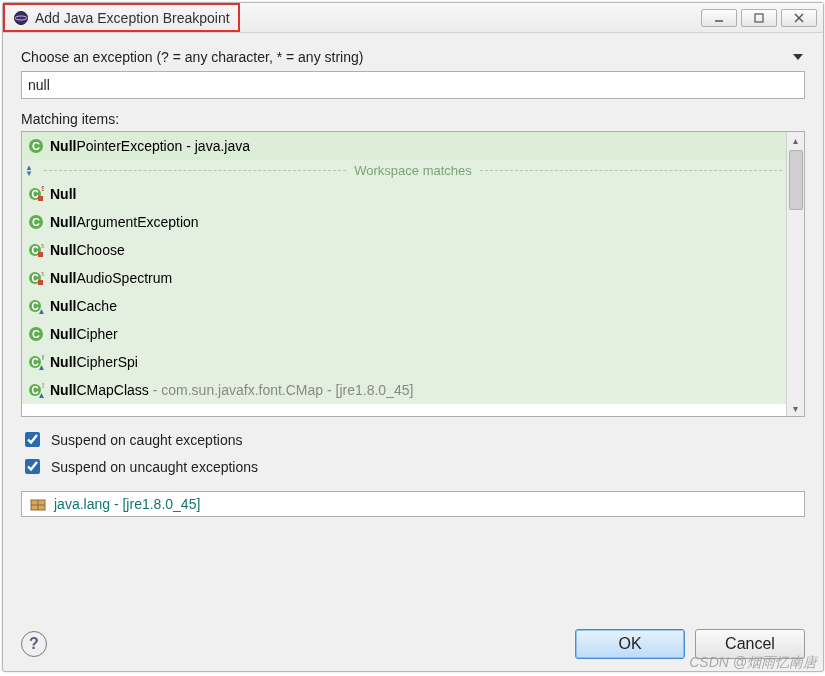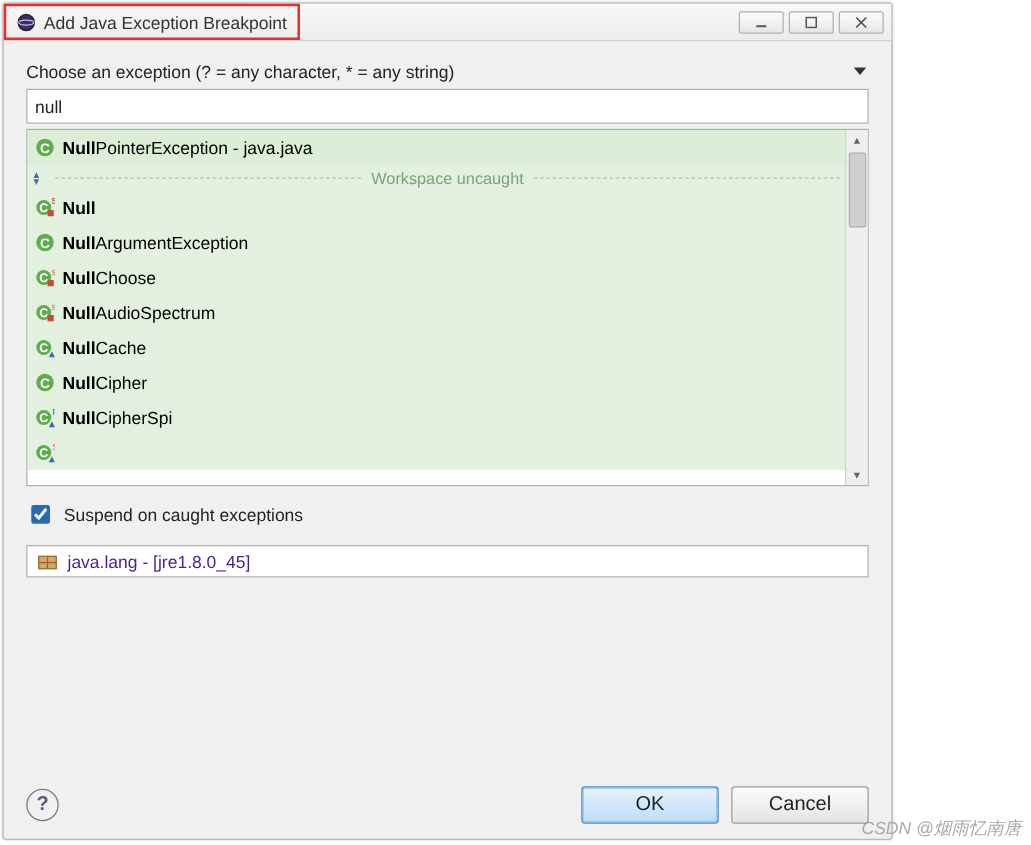--- a/index.html
+++ b/index.html
@@ -1,19 +1,19 @@
 <!DOCTYPE html>
 <html><head>
 <meta charset="utf-8">
 <style>
 * { box-sizing: border-box; font-family: "Segoe UI", Tahoma, sans-serif; }
 body { margin: 0; background: #fff; width: 825px; height: 676px; position: relative; }
 
 .window {
-  width: 712px; height: 670px; margin: 2px;
+  width: 822px; height: 670px; margin: 2px;
   border: 1px solid #b8b8b8; border-radius: 3px;
   background: #f0f0f0;
   display: flex; flex-direction: column;
   box-shadow: 0 0 2px rgba(0,0,0,0.2);
 }
 
 .titlebar {
   height: 30px; display: flex; align-items: center;
   background: linear-gradient(#f8f8f8, #ececec);
   border-bottom: 1px solid #d0d0d0;
@@ -72,21 +72,21 @@
 .ic { width: 16px; height: 16px; flex-shrink: 0; position: relative; }
 .name b { font-weight: bold; }
 .meta { color: #888; }
 
 .chk-row { display:flex; align-items:center; gap:8px; margin-top: 12px; font-size:14px; color:#222; }
 .chk-row input { width:15px; height:15px; accent-color:#2a6ab0; }
 
 .pkg-frame {
   border: 1px solid #b0b0b0; background: #fff;
   margin-top: 14px; padding: 4px 8px;
-  display:flex; align-items:center; gap:8px; font-size:14px; color:#4c1d95;
+  display:flex; align-items:center; gap:8px; font-size:14px; color:#0f766e;
 }
 
 .footer { margin-top: auto; display:flex; align-items:center; padding-top: 18px; }
 .help-btn {
   width: 26px; height: 26px; border: 1.5px solid #7a7a7a; border-radius: 50%;
   display:flex; align-items:center; justify-content:center;
   color:#5a5a7a; font-size:16px; font-weight:bold;
 }
 .btn {
   width: 110px; height: 30px; margin-left: 10px;
@@ -148,36 +148,37 @@
       <span style="flex:1"></span>
       <span>
         <svg class="menu-arrow" viewBox="0 0 14 14">
             <polygon points="2,4 12,4 7,10" fill="#333"></polygon>
           </svg>
       </span>
     </div>
 
     <input class="text-input" value="null" style="">
 
+    <div class="field-label" style="margin-top:12px">Matching items:</div>
 
     <div class="list-frame">
       <div class="list-body">
         <div class="list-row selected">
           <span class="ic">
               <svg viewBox="0 0 16 16">
                 <circle cx="8" cy="8" r="7" fill="#5fae4e"></circle>
                 <text x="8" y="12" font-size="11" text-anchor="middle" fill="#fff" font-weight="bold">C</text>
               </svg>
             </span>
           <span class="name"><b>Null</b><span>PointerException - java.java</span></span>
         </div>
         <div class="sep-row">
           <span class="chev-col">▴<br>▾</span>
           <span class="sep-dashes"></span>
-          <span>Workspace uncaught</span>
+          <span>Workspace matches</span>
           <span class="sep-dashes"></span>
         </div>
         <div class="list-row">
           <span class="ic">
               <svg viewBox="0 0 16 16">
                 <circle cx="7" cy="8" r="6" fill="#5fae4e"></circle>
                 <text x="7" y="11.5" font-size="10" text-anchor="middle" fill="#fff" font-weight="bold">C</text>
                 <rect x="10" y="10" width="5" height="5" fill="#c94a37"></rect>
                 <text x="13.2" y="5" font-size="7" fill="#b54" font-weight="bold">S</text>
               </svg>
@@ -247,33 +248,38 @@
         </div>
         <div class="list-row">
           <span class="ic">
               <svg viewBox="0 0 16 16">
                 <circle cx="7" cy="8" r="6" fill="#5fae4e"></circle>
                 <text x="7" y="11.5" font-size="10" text-anchor="middle" fill="#fff" font-weight="bold">C</text>
                 <polygon points="11,16 16,16 13.5,11" fill="#3a6ab8"></polygon>
                 <text x="14" y="6" font-size="7" fill="#b54">S</text>
               </svg>
             </span>
+          <span class="name"><b>Null</b><span>CMapClass</span><span class="meta"> - com.sun.javafx.font.CMap - [jre1.8.0_45]</span></span>
         </div>
       </div>
       <div class="list-scroll">
         <div class="scroll-arrow">▴</div>
         <div class="scroll-thumb"></div>
         <div style="flex:1"></div>
         <div class="scroll-arrow">▾</div>
       </div>
     </div>
 
     <label class="chk-row">
       <input type="checkbox" checked="" style="">
       <span>Suspend on caught exceptions</span>
+    </label>
+    <label class="chk-row" style="margin-top:6px">
+      <input type="checkbox" checked="" style="">
+      <span>Suspend on uncaught exceptions</span>
     </label>
 
     <div class="pkg-frame">
       <span class="ic">
         <svg viewBox="0 0 16 16">
             <rect x="1" y="4" width="14" height="10" fill="#d8a760" stroke="#8a6a30"></rect>
             <line x1="1" y1="9" x2="15" y2="9" stroke="#8a6a30"></line>
             <line x1="8" y1="4" x2="8" y2="14" stroke="#8a6a30"></line>
           </svg>
       </span>

